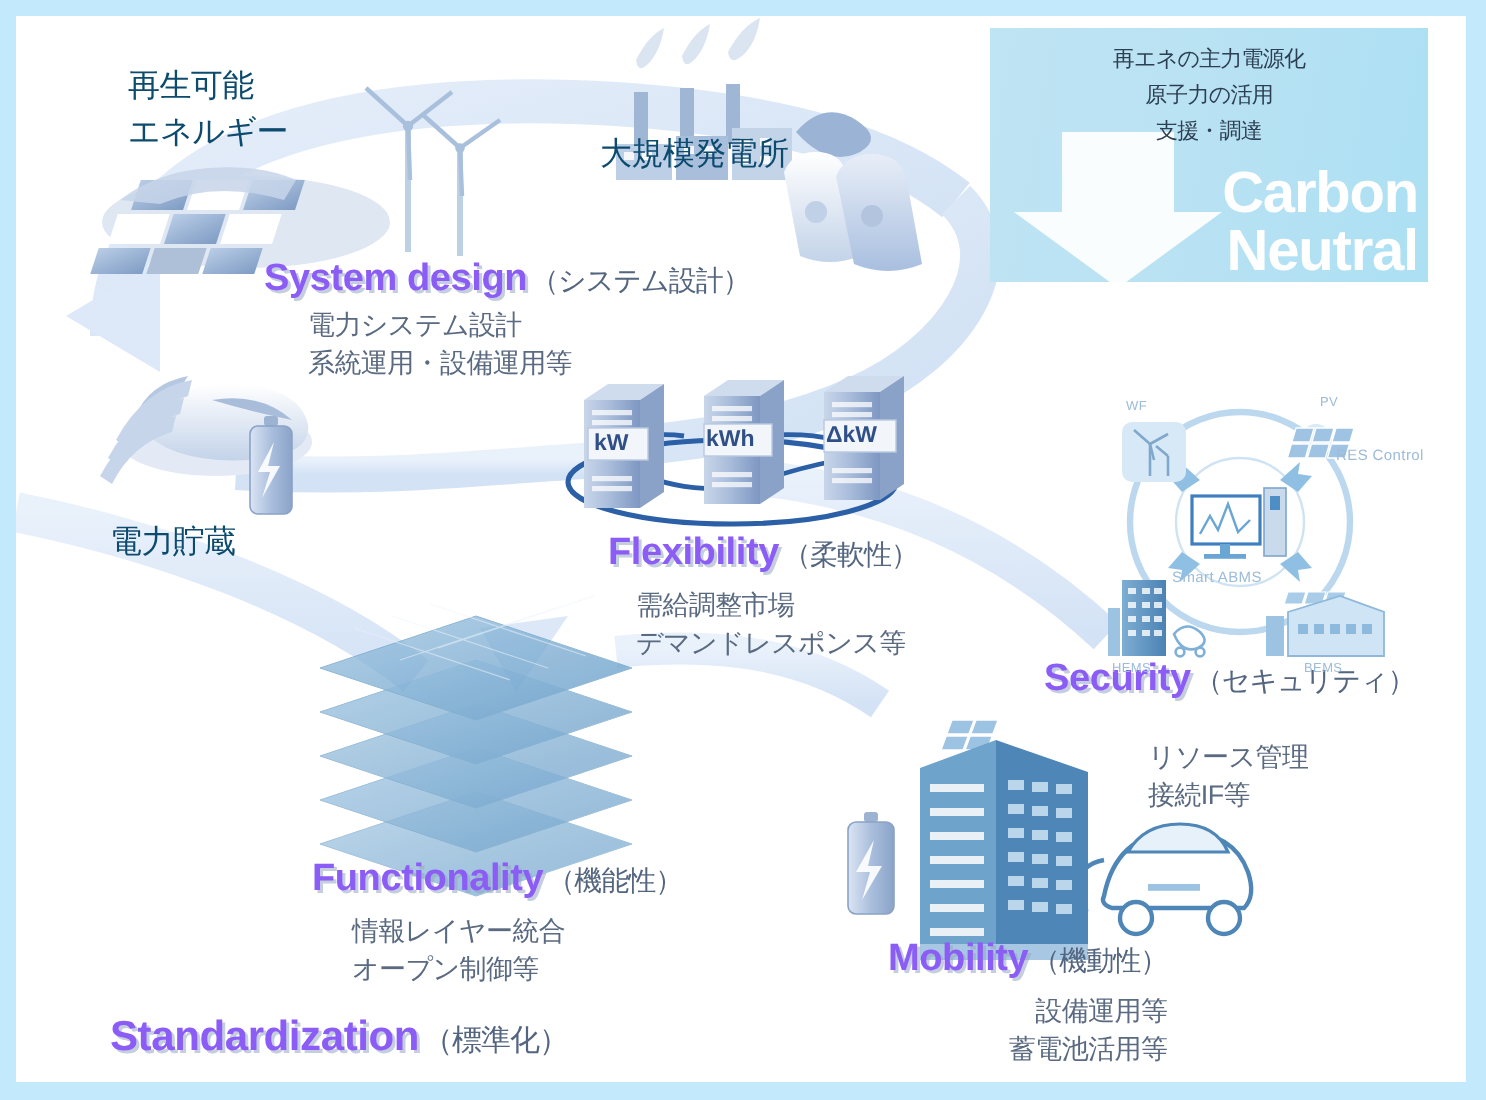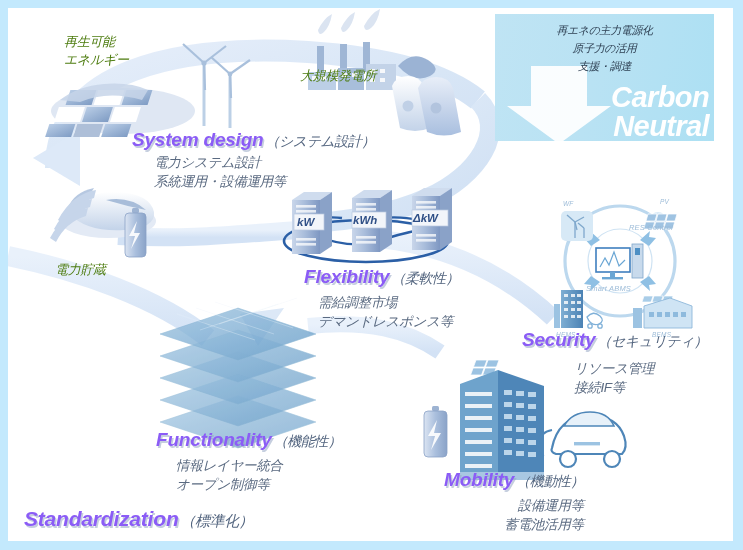--- a/index.html
+++ b/index.html
@@ -7,21 +7,20 @@
     width: 743px; height: 550px;
     font-family: "Liberation Sans", "DejaVu Sans", sans-serif;
     background: #ffffff;
     overflow: hidden;
   }
   #frame {
     position: relative;
     width: 743px; height: 550px;
     background: #c3e9fd;
     padding: 8px 10px 9px 8px;
-    font-style: italic;
   }
   #canvas {
     position: relative;
     width: 100%; height: 100%;
     background: #ffffff;
     overflow: hidden;
   }
   .layer { position: absolute; top: 0; left: 0; width: 100%; height: 100%; }
   #ribbon-layer { z-index: 1; }
   #art-layer   { z-index: 2; }
@@ -38,21 +37,21 @@
   }
   .title-jp {
     font-size: 14px; color: #53657f; font-weight: normal;
     letter-spacing: -0.5px; margin-left: 2px;
   }
   .sub {
     font-size: 13.5px; color: #5a6a81; line-height: 1.42;
     letter-spacing: -0.3px; white-space: nowrap; margin-top: 4px;
   }
   .small-label {
-    position: absolute; font-size: 13px; color: #4d7c0f;
+    position: absolute; font-size: 16px; color: #0c4a6e;
     line-height: 1.42; letter-spacing: -0.3px; white-space: nowrap;
     text-align: center; z-index: 4;
   }
   .tiny-label {
     position: absolute; font-size: 6.5px; color: #9dbcd8;
     letter-spacing: 0.2px; white-space: nowrap; z-index: 4;
   }
 
   
   #cnbox {
@@ -449,21 +448,21 @@
     <div class="small-label" style="left:47px; top:253px;">電力貯蔵</div>
 
     <div class="rack-tag" style="left:289px; top:208px;">kW</div>
     <div class="rack-tag" style="left:345px; top:206px;">kWh</div>
     <div class="rack-tag" style="left:405px; top:204px;">ΔkW</div>
 
     <div class="tiny-label" style="left:555px; top:192px;">WF</div>
     <div class="tiny-label" style="left:652px; top:190px;">PV</div>
     <div class="tiny-label" style="left:548px; top:323px;">HEMS</div>
     <div class="tiny-label" style="left:644px; top:323px;">BEMS</div>
-    <div class="tiny-label" style="left:573px; top:215px; font-size:7.5px;padding-left:48px;">RES Control</div>
+    <div class="tiny-label" style="left:612px; top:215px; font-size:7.5px;padding-left:48px;">RES Control</div>
     <div class="tiny-label" style="left:578px; top:276px; font-size:7.5px;">Smart ABMS</div>
 
     <div class="block" style="left:124px; top:122px;">
       <div class="title-row">
         <span class="title-en">System design</span><span class="title-jp">（システム設計）</span>
       </div>
       <div class="sub" style="margin-left:22px;">
         <div>電力システム設計</div>
         <div>系統運用・設備運用等</div>
       </div>
@@ -476,21 +475,21 @@
       <div class="sub" style="margin-left:14px; margin-top:7px;">
         <div>需給調整市場</div>
         <div>デマンドレスポンス等</div>
       </div>
     </div>
 
     <div class="block" style="left:514px; top:322px;">
       <div class="title-row">
         <span class="title-en">Security</span><span class="title-jp">（セキュリティ）</span>
       </div>
-      <div class="sub" style="margin-left:52px; margin-top:10px;">
+      <div class="sub" style="margin-left:52px; margin-top:20px;">
         <div>リソース管理</div>
         <div>接続IF等</div>
       </div>
     </div>
 
     <div class="block" style="left:148px; top:422px;">
       <div class="title-row">
         <span class="title-en">Functionality</span><span class="title-jp">（機能性）</span>
       </div>
       <div class="sub" style="margin-left:20px; margin-top:7px;">
@@ -504,19 +503,19 @@
         <span class="title-en">Mobility</span><span class="title-jp">（機動性）</span>
       </div>
       <div class="sub" style="margin-left:12px; margin-top:7px;">
         <div>設備運用等</div>
         <div>蓄電池活用等</div>
       </div>
     </div>
 
     <div class="block" style="left:16px; top:500px;">
       <div class="title-row">
-        <span class="title-en" style="font-size:21px;">Standardization</span><span class="title-jp" style="font-size:15px;">（標準化）</span>
+        <span class="title-en" style="font-size:21px;margin-left:31px;">Standardization</span><span class="title-jp" style="font-size:15px;">（標準化）</span>
       </div>
     </div>
 
   </div>
  </div>
 </div>
 
 </body></html>

